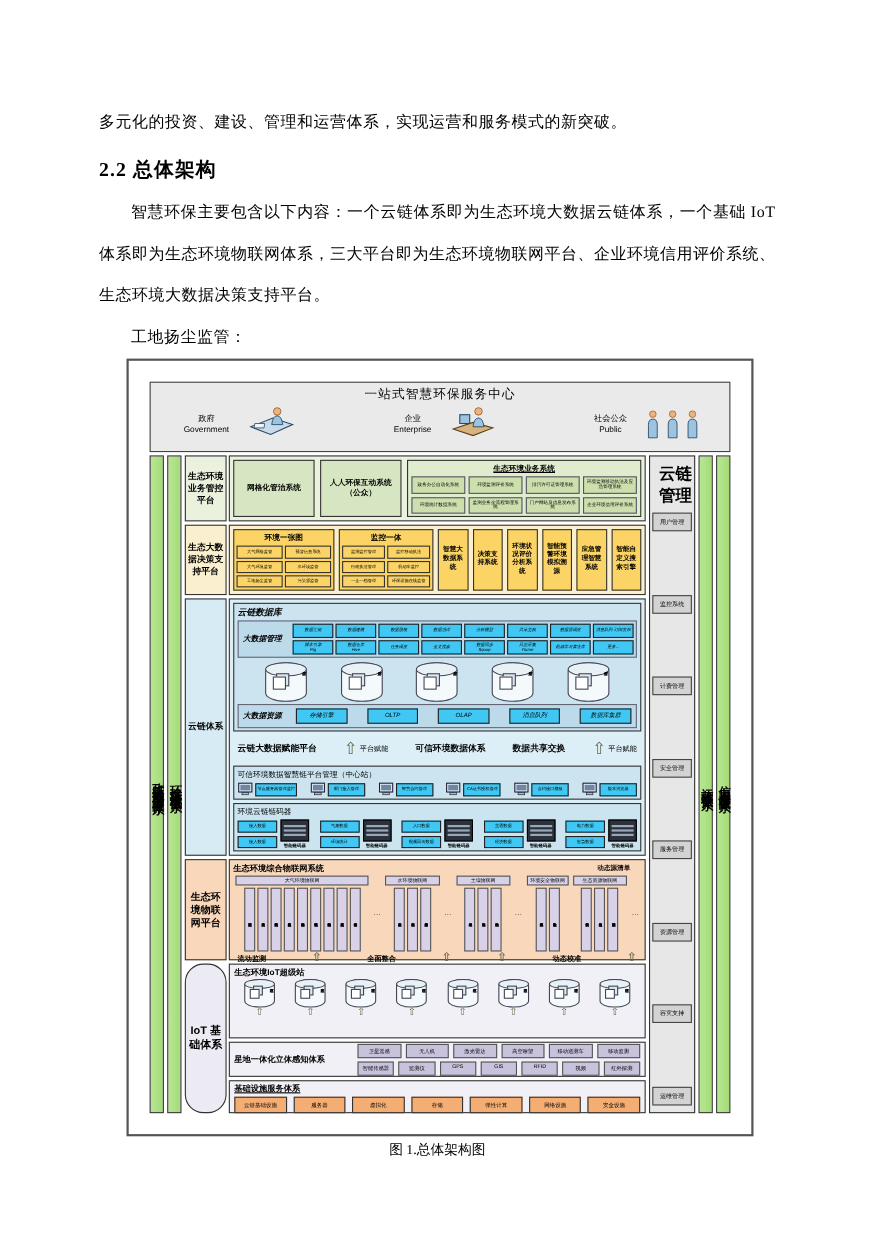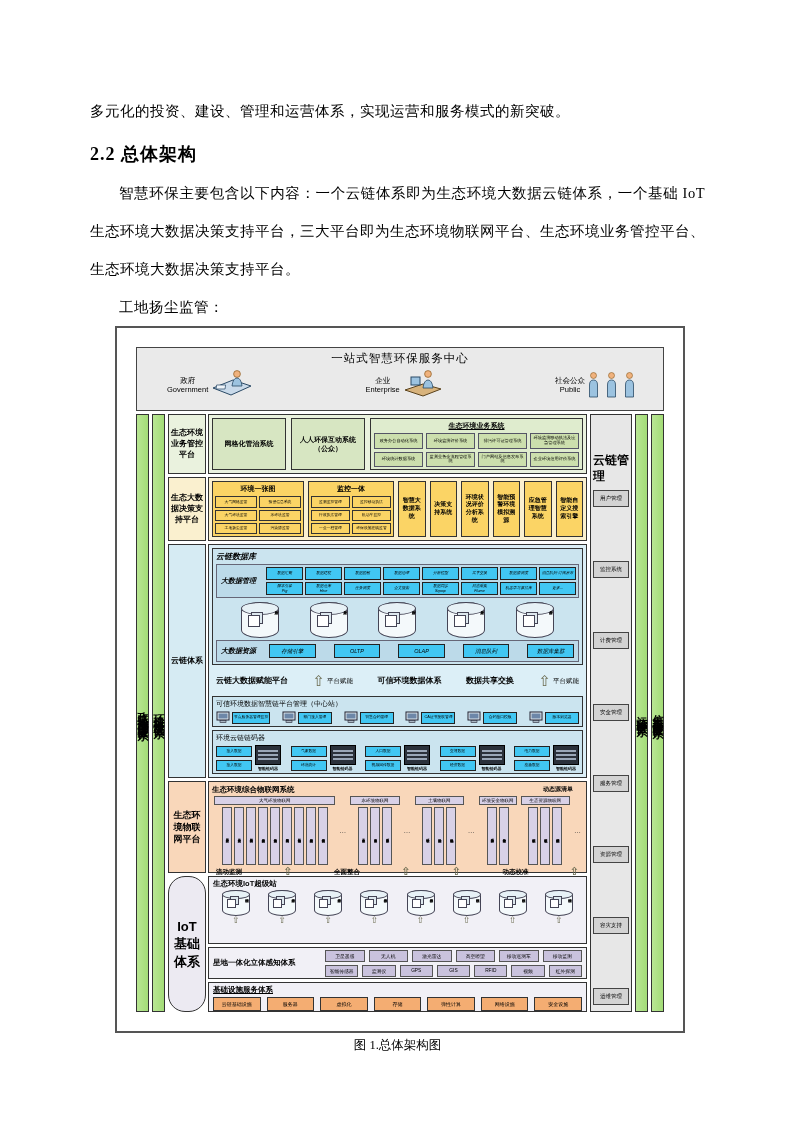--- a/index.html
+++ b/index.html
@@ -14,38 +14,38 @@
   .p-body { line-height: 38px; text-align: justify; text-indent: 2em; letter-spacing: .5px; }
   .p-lead { line-height: 38px; text-indent: 2em; letter-spacing: .5px; }
   .fig-caption { text-align: center; font-size: 12.5px; margin-top: 4px;
     font-family: "Liberation Serif", "DejaVu Serif", serif; }
 
   
   .diagram { margin-left: 25px; width: 570px; border: 2px solid #555; background: #fff; padding: 19px; }
   .band { height: 64px; border: 1px solid #444; background: #eaeaea; position: relative; margin-bottom: 3px; }
   .band-title { text-align: center; font-size: 11.5px; padding-top: 3px; letter-spacing: 1px; }
   .actors { display: flex; justify-content: space-between; padding: 2px 28px 0 30px; align-items: center; }
-  .actor { display: flex; align-items: center; gap: 3px; }
+  .actor { display: flex; align-items: center; gap: 18px; }
   .actor-label { font-size: 7.5px; text-align: center; line-height: 1.25; }
   .ppl { display: flex; gap: 7px; }
 
   .dia-body { display: flex; gap: 3px; align-items: stretch; height: 598px; }
   .vbar { width: 13px; border: 1px solid #333; background: linear-gradient(90deg,#b9e694,#a3dc77);
     writing-mode: vertical-rl; text-orientation: upright; display: flex; align-items: center; justify-content: center;
     font-size: 11px; font-weight: bold; letter-spacing: 2px; }
   .main { flex: 1; display: flex; flex-direction: column; gap: 3px; }
   .row { display: flex; gap: 2px; }
   .rowlabel { width: 38px; border: 1px solid #333; display: flex; align-items: center; justify-content: center;
     text-align: center; font-size: 8px; font-weight: bold; line-height: 1.35; padding: 1px; }
   .rowcontent { flex: 1; border: 1px solid #333; padding: 3px; }
 
   
   .mgmt { width: 42px; border: 1px solid #333; background: #e7e7e7; display: flex; flex-direction: column;
     align-items: center; padding: 6px 2px; gap: 0; }
-  .mgmt-title { font-size: 12px; font-weight: bold; text-align: left; line-height: 1.3; margin-bottom: 6px; margin-top: 32px; }
+  .mgmt-title { font-size: 15px; font-weight: bold; text-align: right; line-height: 1.3; margin-bottom: 6px; }
   .mgmt-items { flex: 1; display: flex; flex-direction: column; justify-content: space-between; width: 100%; }
   .mgmt-box { border: 1px solid #444; background: #d3d3d3; font-size: 5.5px; text-align: center;
     padding: 4px 1px; width: 100%; }
 
   
   .rowA { height: 76px; }
   .rowA .rowlabel, .rowA .rowcontent { background: #faf0cf; }
   .rA-flex { display: flex; gap: 4px; height: 100%; align-items: stretch; }
   .ybox { background: #fbd465; border: 1px solid #333; }
   .ygroup { width: 92px; padding: 2px; display: flex; flex-direction: column; }
@@ -131,21 +131,21 @@
   .vchip { width: 10px; height: 58px; background: #d8d1e7; border: 1px solid #555; writing-mode: vertical-rl;
     text-orientation: upright; font-size: 3.2px; line-height: 1; display: flex; align-items: center;
     justify-content: center; overflow: hidden; }
   .dots { font-size: 7px; align-self: center; color: #333; }
   .iot-bottom { display: flex; align-items: flex-end; justify-content: space-between; font-size: 6.5px;
     font-weight: bold; padding: 0 4px; height: 13px; }
   .iot-bottom .up-arrow { font-size: 11px; }
 
   
   .rowE { flex: 1; }
-  .rowE .rowlabel { background: #eceaf2; font-size: 13px; border-radius: 17px; }
+  .rowE .rowlabel { background: #eceaf2; font-size: 10px; border-radius: 17px; }
   .rowE-content { flex: 1; display: flex; flex-direction: column; gap: 3px; }
   .ebox { border: 1px solid #333; background: #f1f0f6; padding: 2px 4px; }
   .super { height: 68px; }
   .super-title { font-size: 7.5px; font-weight: bold; }
   .super-cyls { display: flex; justify-content: space-around; margin-top: 1px; }
   .cyl.sm { width: 28px; height: 26px; }
   .cyl.sm .cyl-top { height: 9px; }
   .cyl.sm .cyl-docs { left: 5px; top: 9px; width: 9px; height: 9px; }
   .arrows8 { display: flex; justify-content: space-around; height: 9px; overflow: hidden; }
   .arrows8 .up-arrow { font-size: 9px; }
@@ -162,21 +162,21 @@
 
   svg .skin { fill: #f0b27d; } svg .shirt { fill: #9cc3e0; }
 </style>
 </head>
 <body>
 
 <div class="page">
   <div class="doc">
     <p class="p-top">多元化的投资、建设、管理和运营体系，实现运营和服务模式的新突破。</p>
     <h2 class="hd">2.2 总体架构</h2>
-    <p class="p-body">智慧环保主要包含以下内容：一个云链体系即为生态环境大数据云链体系，一个基础 IoT 生态环境大数据决策支持平台，三大平台即为生态环境物联网平台、生态环境业务管控平台、生态环境大数据决策支持平台。</p>
+    <p class="p-body">智慧环保主要包含以下内容：一个云链体系即为生态环境大数据云链体系，一个基础 IoT 体系即为生态环境物联网体系，三大平台即为生态环境物联网平台、企业环境信用评价系统、生态环境大数据决策支持平台。</p>
     <p class="p-lead">工地扬尘监管：</p>
   </div>
 
   <div class="diagram">
 
     <div class="band">
       <div class="band-title">一站式智慧环保服务中心</div>
       <div class="actors">
         <div class="actor">
           <div class="actor-label"><span>政府</span><br><span>Government</span></div>

